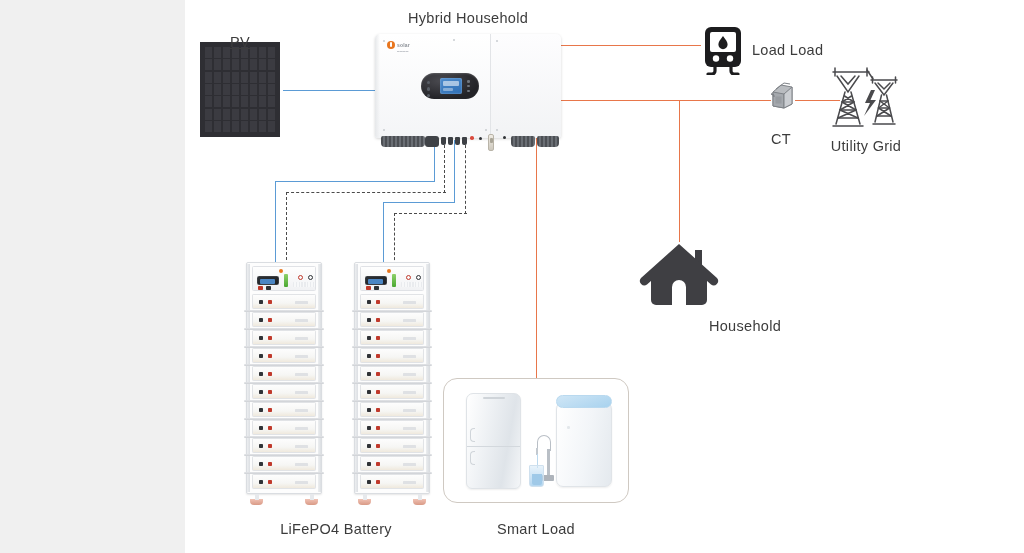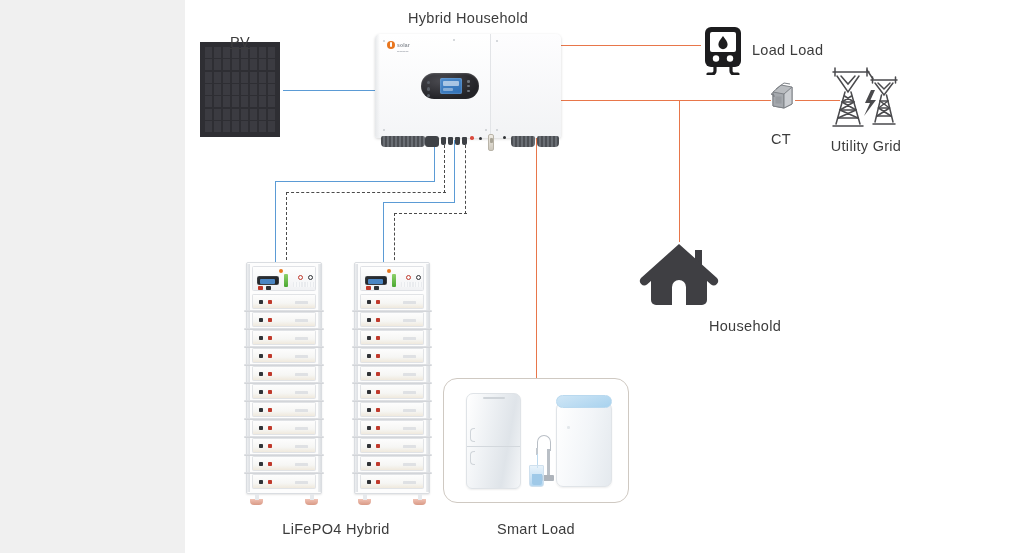--- a/index.html
+++ b/index.html
@@ -422,21 +422,21 @@
     <div class="rail" style="top:210px;"></div>
     <div class="mod" style="top:212px;">
         <i class="t" style="left:6px;background:#2f3236;"></i>
         <i class="t" style="left:15px;background:#c0392b;"></i>
         <i class="brand"></i>
       </div>
     <div class="foot" style="left:4px;"></div>
     <div class="foot" style="right:4px;"></div>
   </div>
 
-  <div class="lbl ctr" style="left:336px;top:521px;">LiFePO4 Hybrid</div>
+  <div class="lbl ctr" style="left:336px;top:521px;">LiFePO4 Battery</div>
 
   <div id="backup">
     <div class="fridge">
       <div class="top-line"></div>
       <div class="split"></div>
       <div class="hdl" style="top:34px;"></div>
       <div class="hdl" style="top:57px;"></div>
     </div>
     <div class="faucet">
       <div class="neck"></div>

